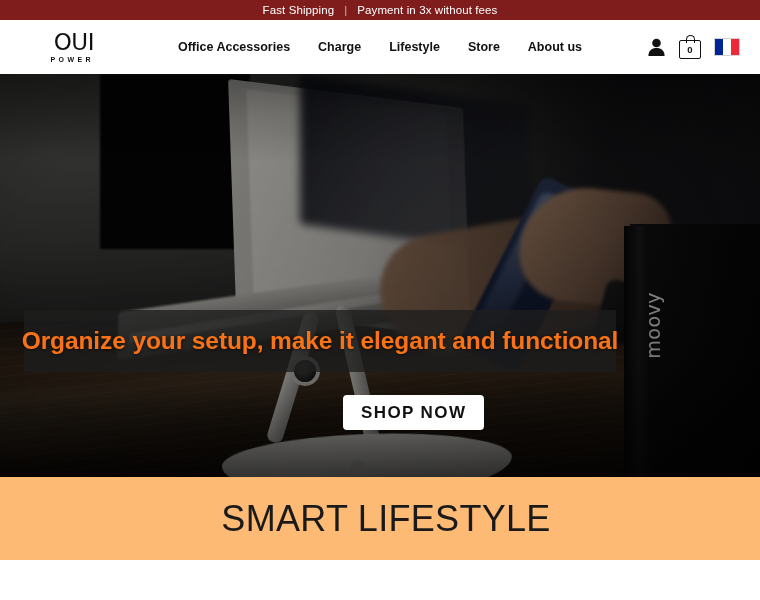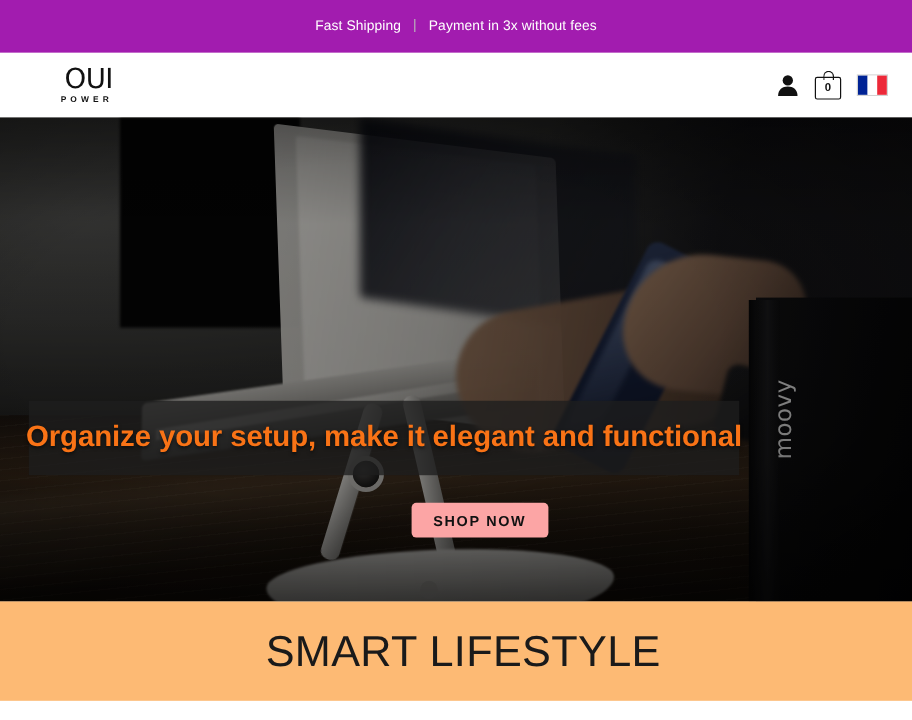--- a/index.html
+++ b/index.html
@@ -5,22 +5,22 @@
   * { box-sizing: border-box; margin: 0; padding: 0; }
   html, body {
     width: 760px; height: 600px;
     overflow: hidden;
     background: #ffffff;
     font-family: "Liberation Sans", sans-serif;
   }
 
   
   .announce {
-    height: 44px;
-    background: #a21caf;
+    height: 20px;
+    background: #7f1d1d;
     color: #ffffff;
     display: flex;
     align-items: center;
     justify-content: center;
     gap: 10px;
     font-size: 11.5px;
     letter-spacing: 0.1px;
   }
   .announce .sep {
     color: #b9b9b9;
@@ -331,25 +331,25 @@
     font-weight: 700;
     letter-spacing: -0.1px;
     white-space: nowrap;
     text-shadow: 0 1px 3px rgba(0,0,0,0.55);
   }
   .shop-now {
     position: absolute;
     left: 343px;
     top: 321px;
     padding: 8px 18px 7px;
-    background: #fca5a5;
+    background: #ffffff;
     border: none;
     border-radius: 4px;
     font-family: "Liberation Sans", sans-serif;
-    font-size: 12px;
+    font-size: 17px;
     font-weight: 700;
     letter-spacing: 1.4px;
     color: #111111;
     cursor: pointer;
   }
 
   
   .section {
     height: 83px;
     background: #fdba74;
@@ -375,20 +375,27 @@
   <span>Payment in 3x without fees</span>
 </div>
 
 <header class="header">
 
   <a class="logo-block">
     <span class="logo-main">OUI</span>
     <span class="logo-sub">POWER</span>
   </a>
 
+  <nav class="nav">
+    <a class="nav-item">Office Accessories</a>
+    <a class="nav-item">Charge</a>
+    <a class="nav-item">Lifestyle</a>
+    <a class="nav-item">Store</a>
+    <a class="nav-item">About us</a>
+  </nav>
 
   <div class="header-right">
 
     <span class="icon-btn">
       <svg width="19" height="20" viewBox="0 0 19 20">
         <circle cx="9.5" cy="6" r="4.3" fill="#111111"></circle>
         <path d="M1.4 19 C1.4 13.6 5 11 9.5 11 C14 11 17.6 13.6 17.6 19 Z" fill="#111111"></path>
       </svg>
     </span>
 

